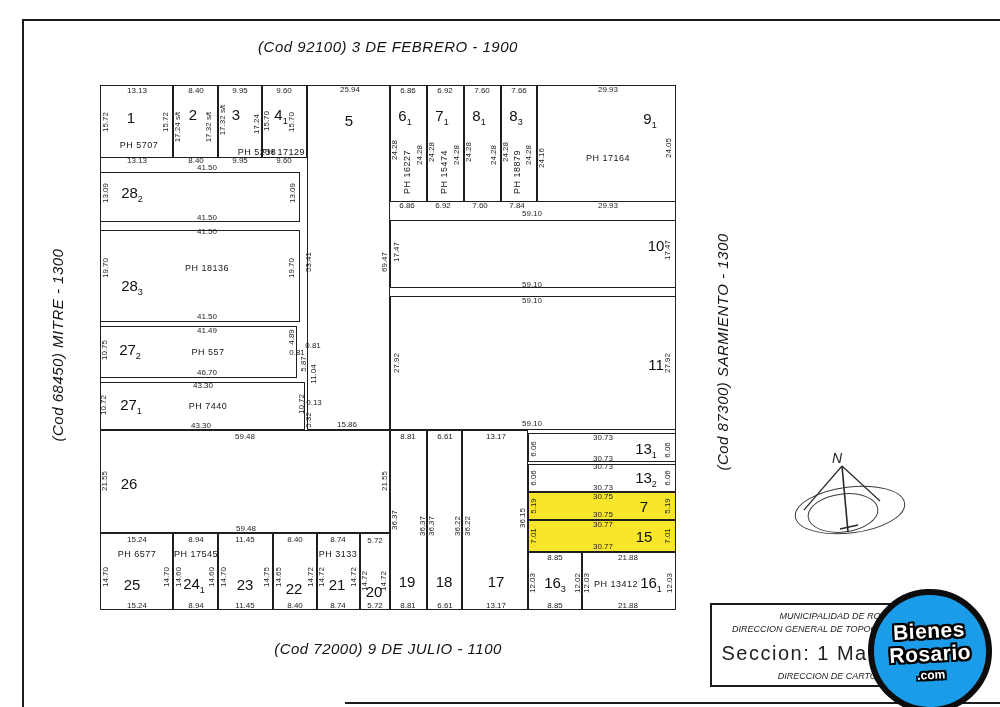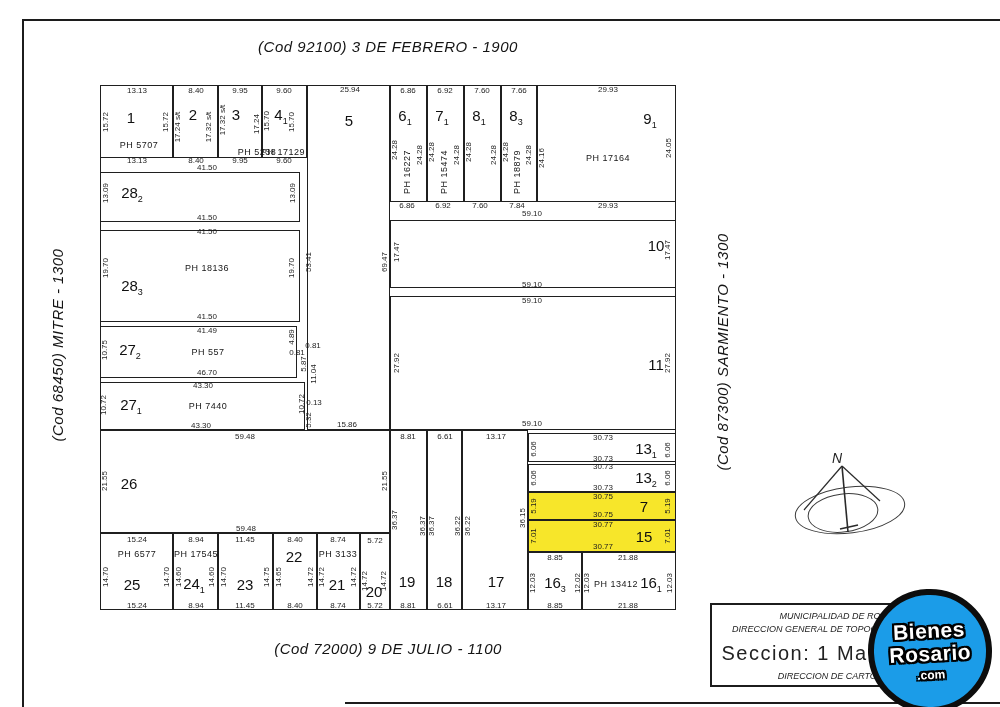--- a/index.html
+++ b/index.html
@@ -102,21 +102,21 @@
 <span class="num" style="left:646px;top:479px"><span>13</span><sub>2</sub></span>
 <span class="num" style="left:644px;top:506px"><span>7</span></span>
 <span class="num" style="left:644px;top:536px"><span>15</span></span>
 <span class="num" style="left:555px;top:584px"><span>16</span><sub>3</sub></span>
 <span class="num" style="left:651px;top:584px"><span>16</span><sub>1</sub></span>
 <span class="num" style="left:496px;top:581px"><span>17</span></span>
 <span class="num" style="left:444px;top:581px"><span>18</span></span>
 <span class="num" style="left:407px;top:581px"><span>19</span></span>
 <span class="num" style="left:374px;top:591px"><span>20</span></span>
 <span class="num" style="left:337px;top:584px"><span>21</span></span>
-<span class="num" style="left:294px;top:556px"><span>22</span></span>
+<span class="num" style="left:294px;top:588px"><span>22</span></span>
 <span class="num" style="left:245px;top:584px"><span>23</span></span>
 <span class="num" style="left:194px;top:585px"><span>24</span><sub>1</sub></span>
 <span class="num" style="left:132px;top:584px"><span>25</span></span>
 <span class="num" style="left:129px;top:483px"><span>26</span></span>
 <span class="num" style="left:131px;top:406px"><span>27</span><sub>1</sub></span>
 <span class="num" style="left:130px;top:351px"><span>27</span><sub>2</sub></span>
 <span class="num" style="left:132px;top:194px"><span>28</span><sub>2</sub></span>
 <span class="num" style="left:132px;top:287px"><span>28</span><sub>3</sub></span>
 
 <span class="ph" style="left:139px;top:145px">PH 5707</span>

